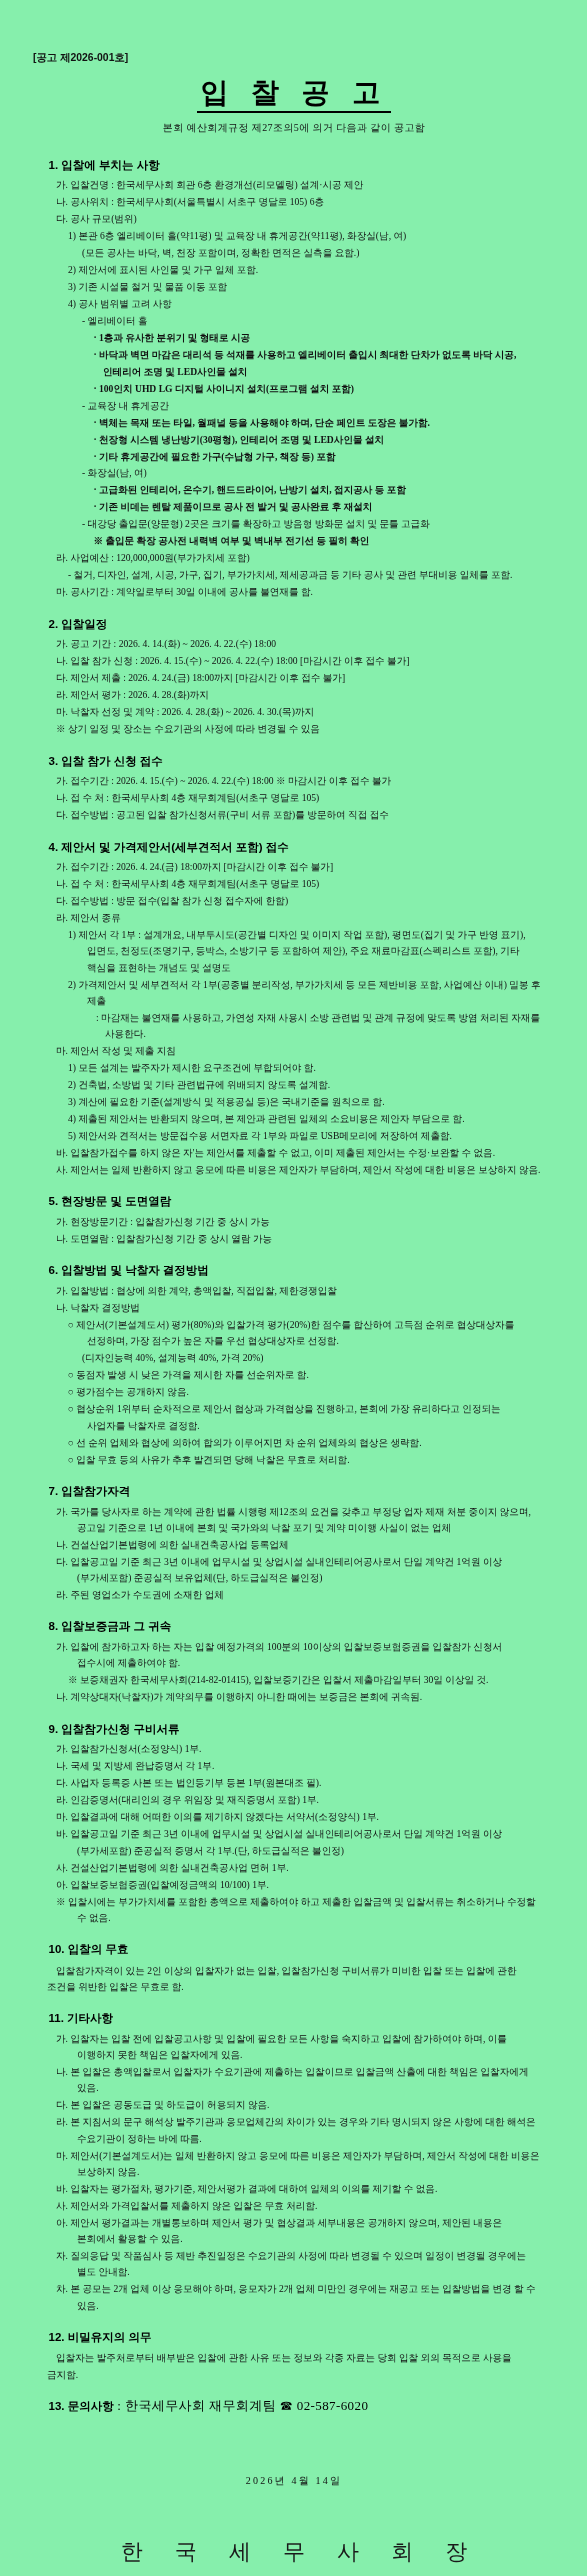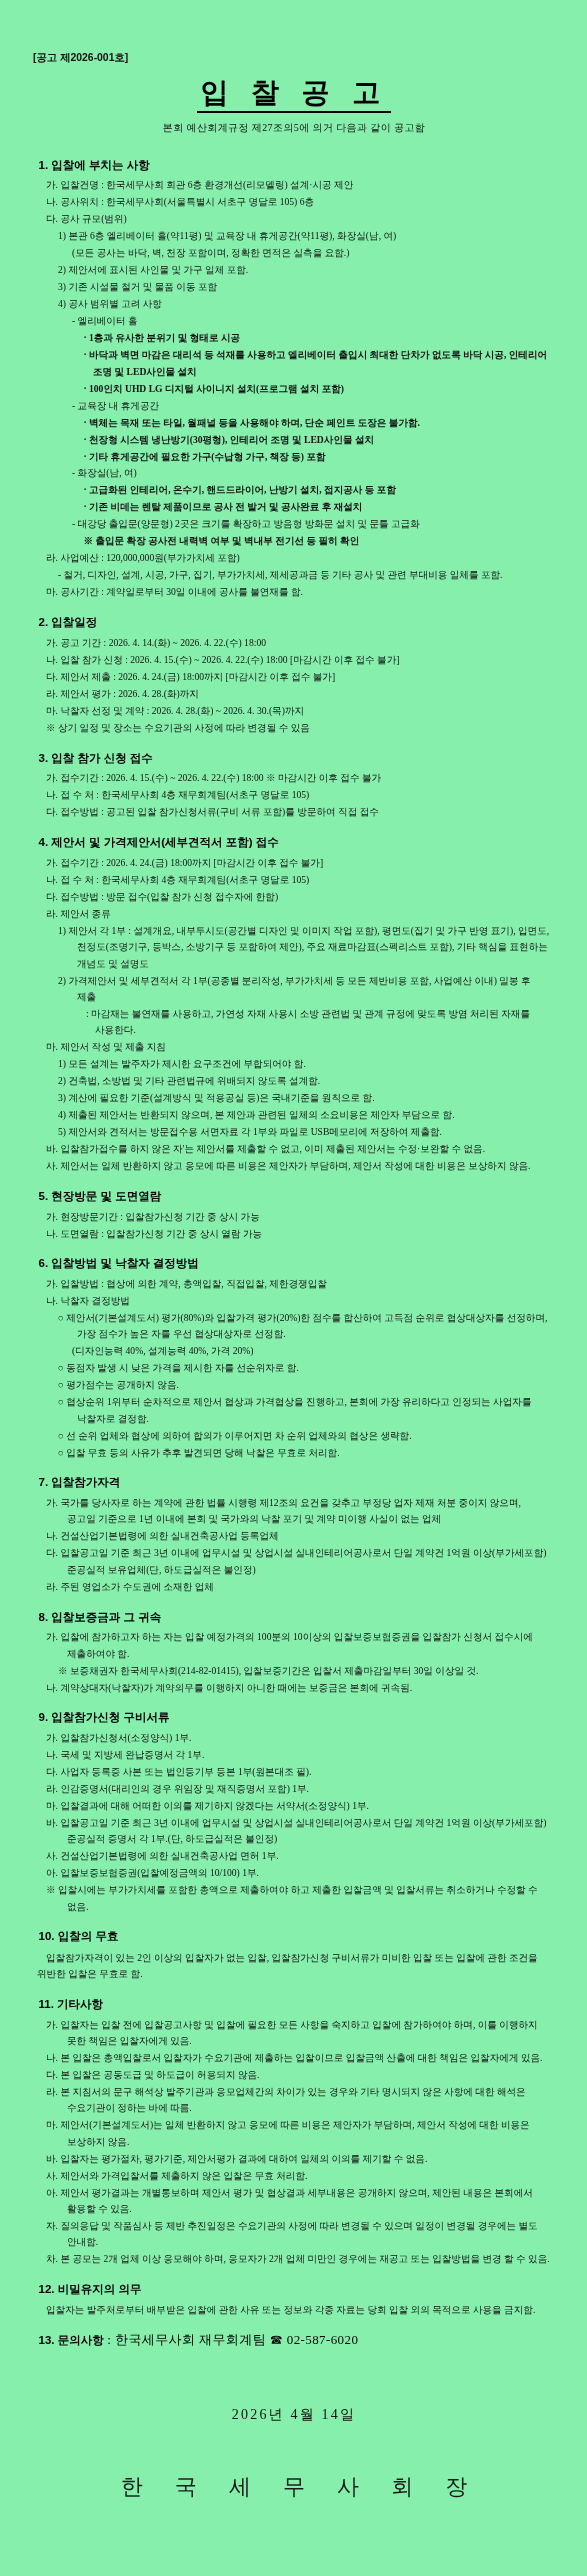--- a/index.html
+++ b/index.html
@@ -39,21 +39,21 @@
     color: #000000;
     border-bottom: 2.2px solid #000000;
     padding: 0 3px 2.2px 3px;
   }
   .doc-subtitle {
     text-align: center;
     font-size: 10px;
     margin-bottom: 19px;
     letter-spacing: 0.4px;
   }
-  section { margin: 4px; }
+  section { margin: 14px; }
   .sec-heading {
     font-family: "Liberation Sans", "DejaVu Sans", sans-serif;
     font-weight: bold;
     font-size: 11.5px;
     line-height: 18px;
     margin: 12.6px 0 3.7px 1.5px;
     color: #000000;
   }
   .sec-heading .h-suffix {
     font-family: "Liberation Serif", "DejaVu Serif", serif;
@@ -67,21 +67,21 @@
   }
   
   .i0 { padding-left: 0;    text-indent: 9px; margin-top: 4.4px; }
   .i1 { padding-left: 30px; text-indent: -21px; }
   .i2 { padding-left: 40px; text-indent: -19px; }
   .i3 { padding-left: 47px; text-indent: -12px; }
   .i4 { padding-left: 56px; text-indent: -9.6px; font-weight: bold; }
   .i5 { padding-left: 58px; text-indent: -9px; }
   .doc-date {
     text-align: center;
-    font-size: 14px;
+    font-size: 10px;
     letter-spacing: 2.2px;
     margin-top: 58px;
   }
   .signature {
     text-align: center;
     font-family: "Liberation Serif", "DejaVu Serif", serif;
     font-size: 22px;
     font-weight: normal;
     letter-spacing: 13.3px;
     margin-top: 55px;

